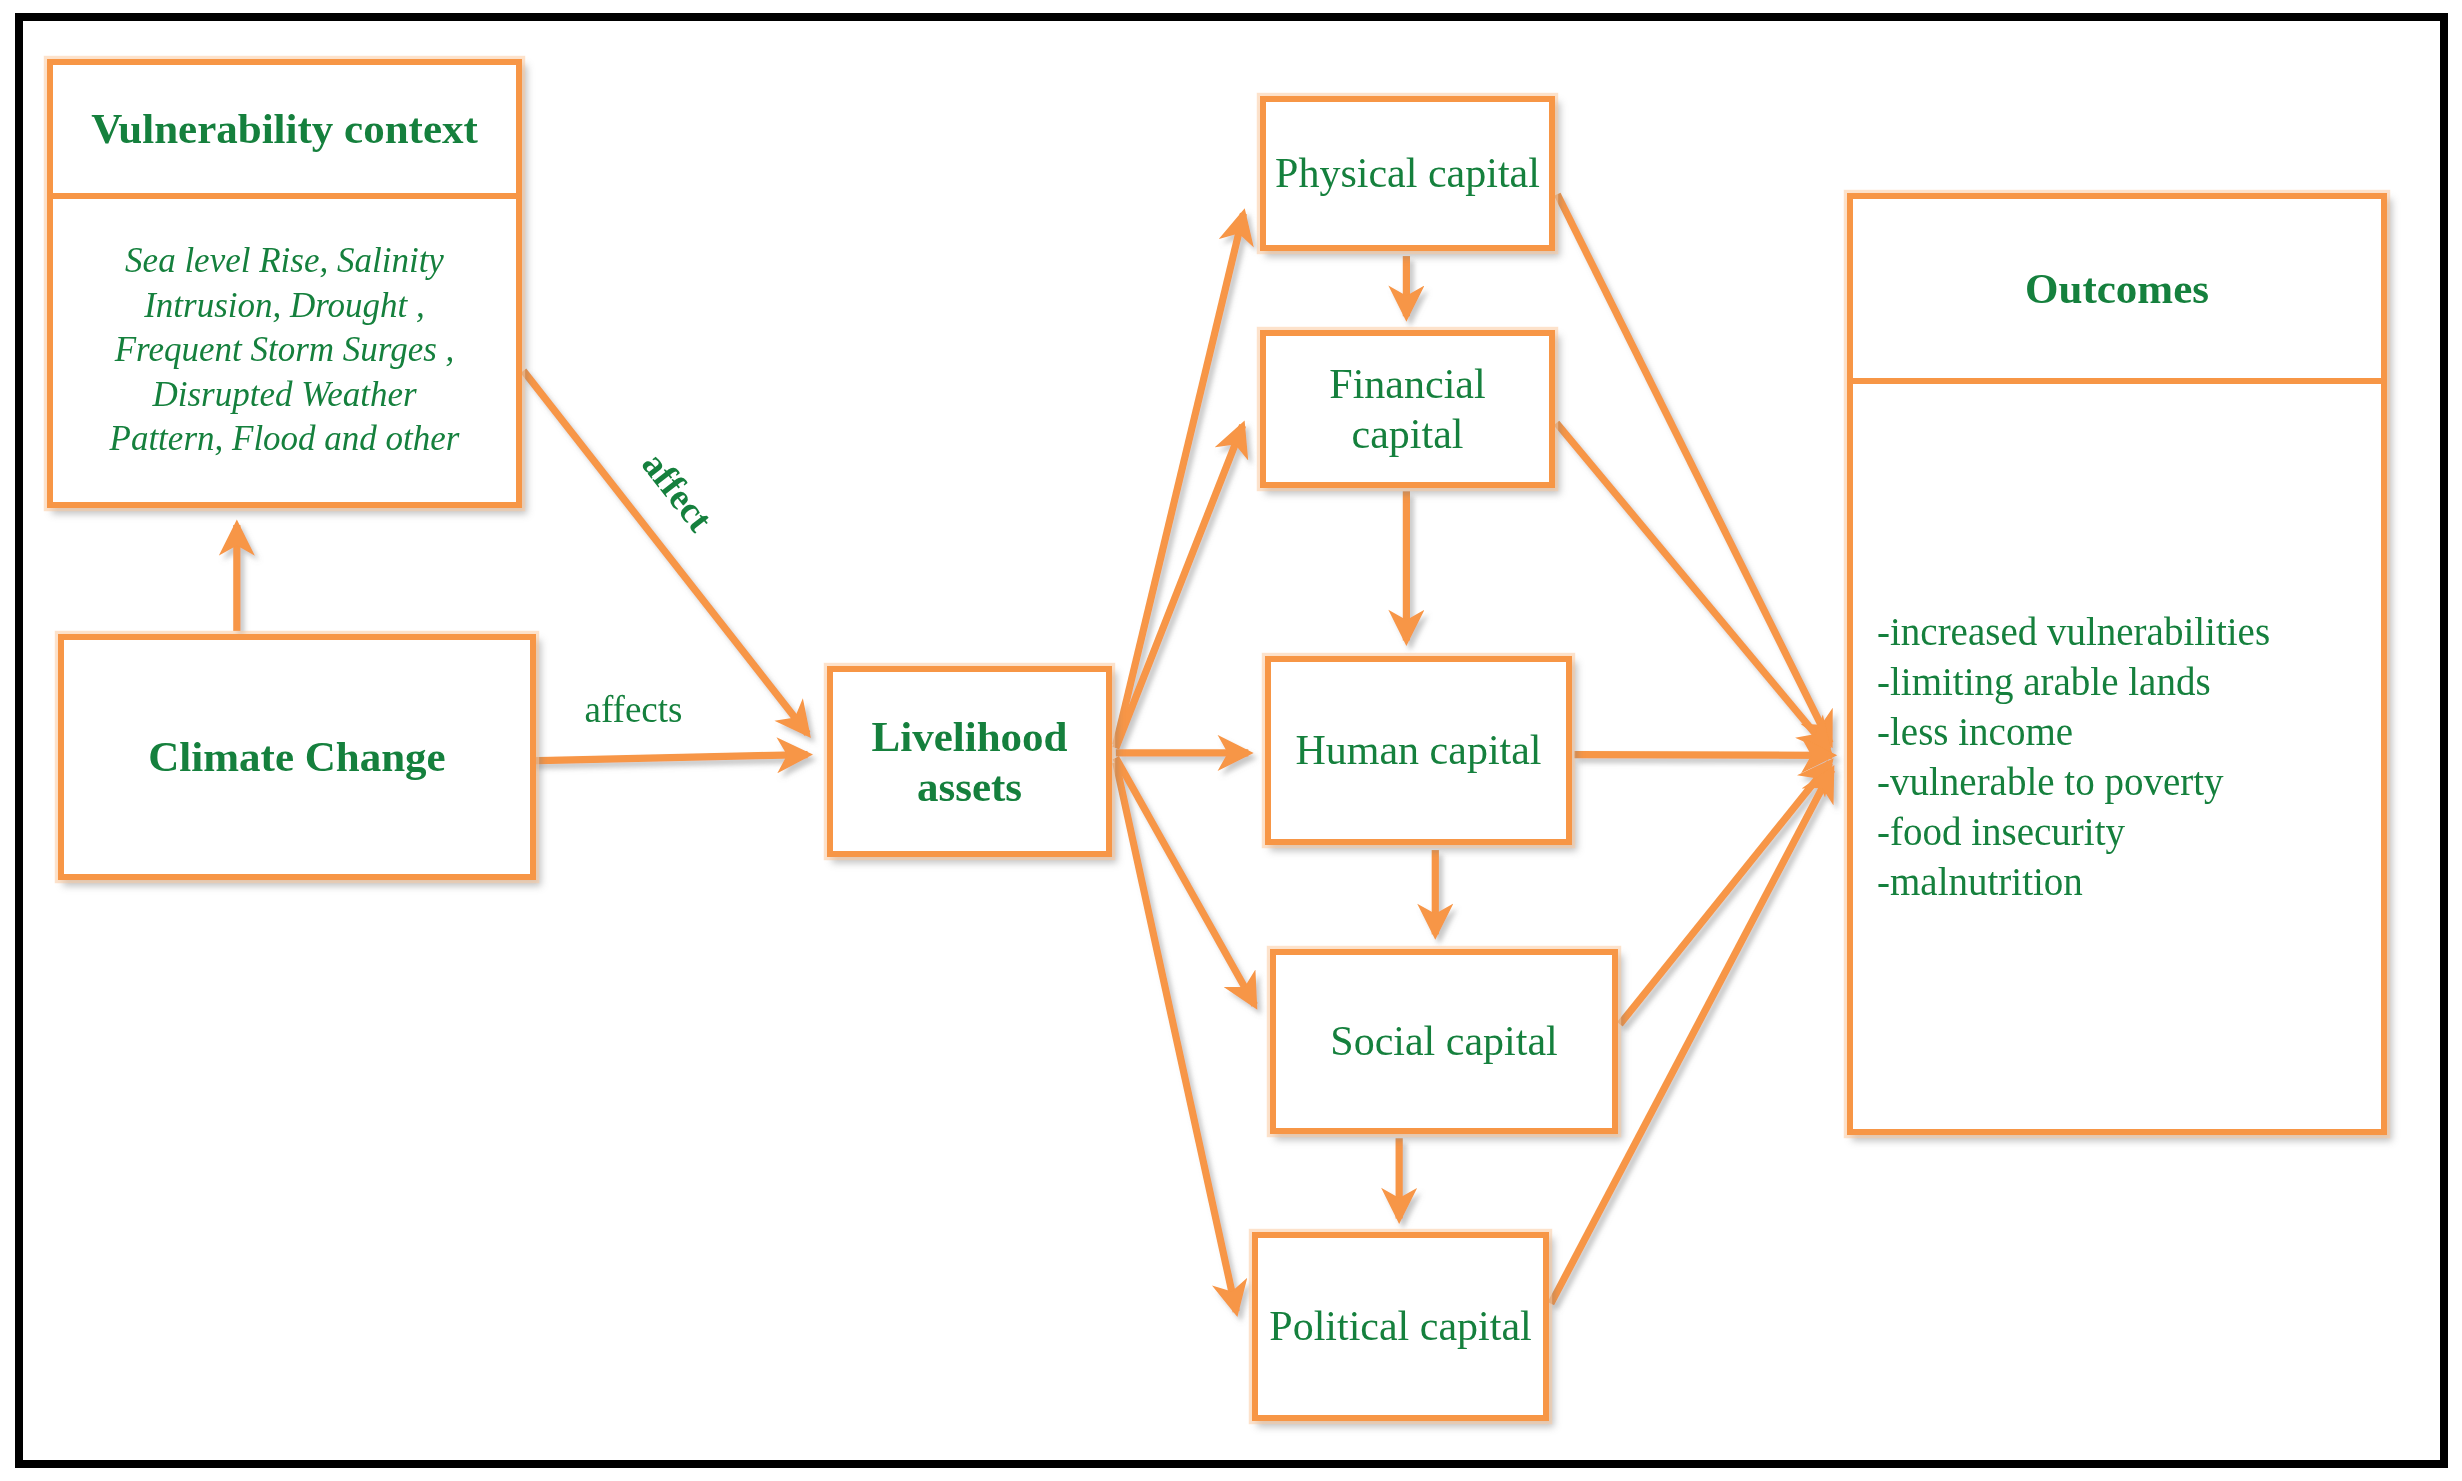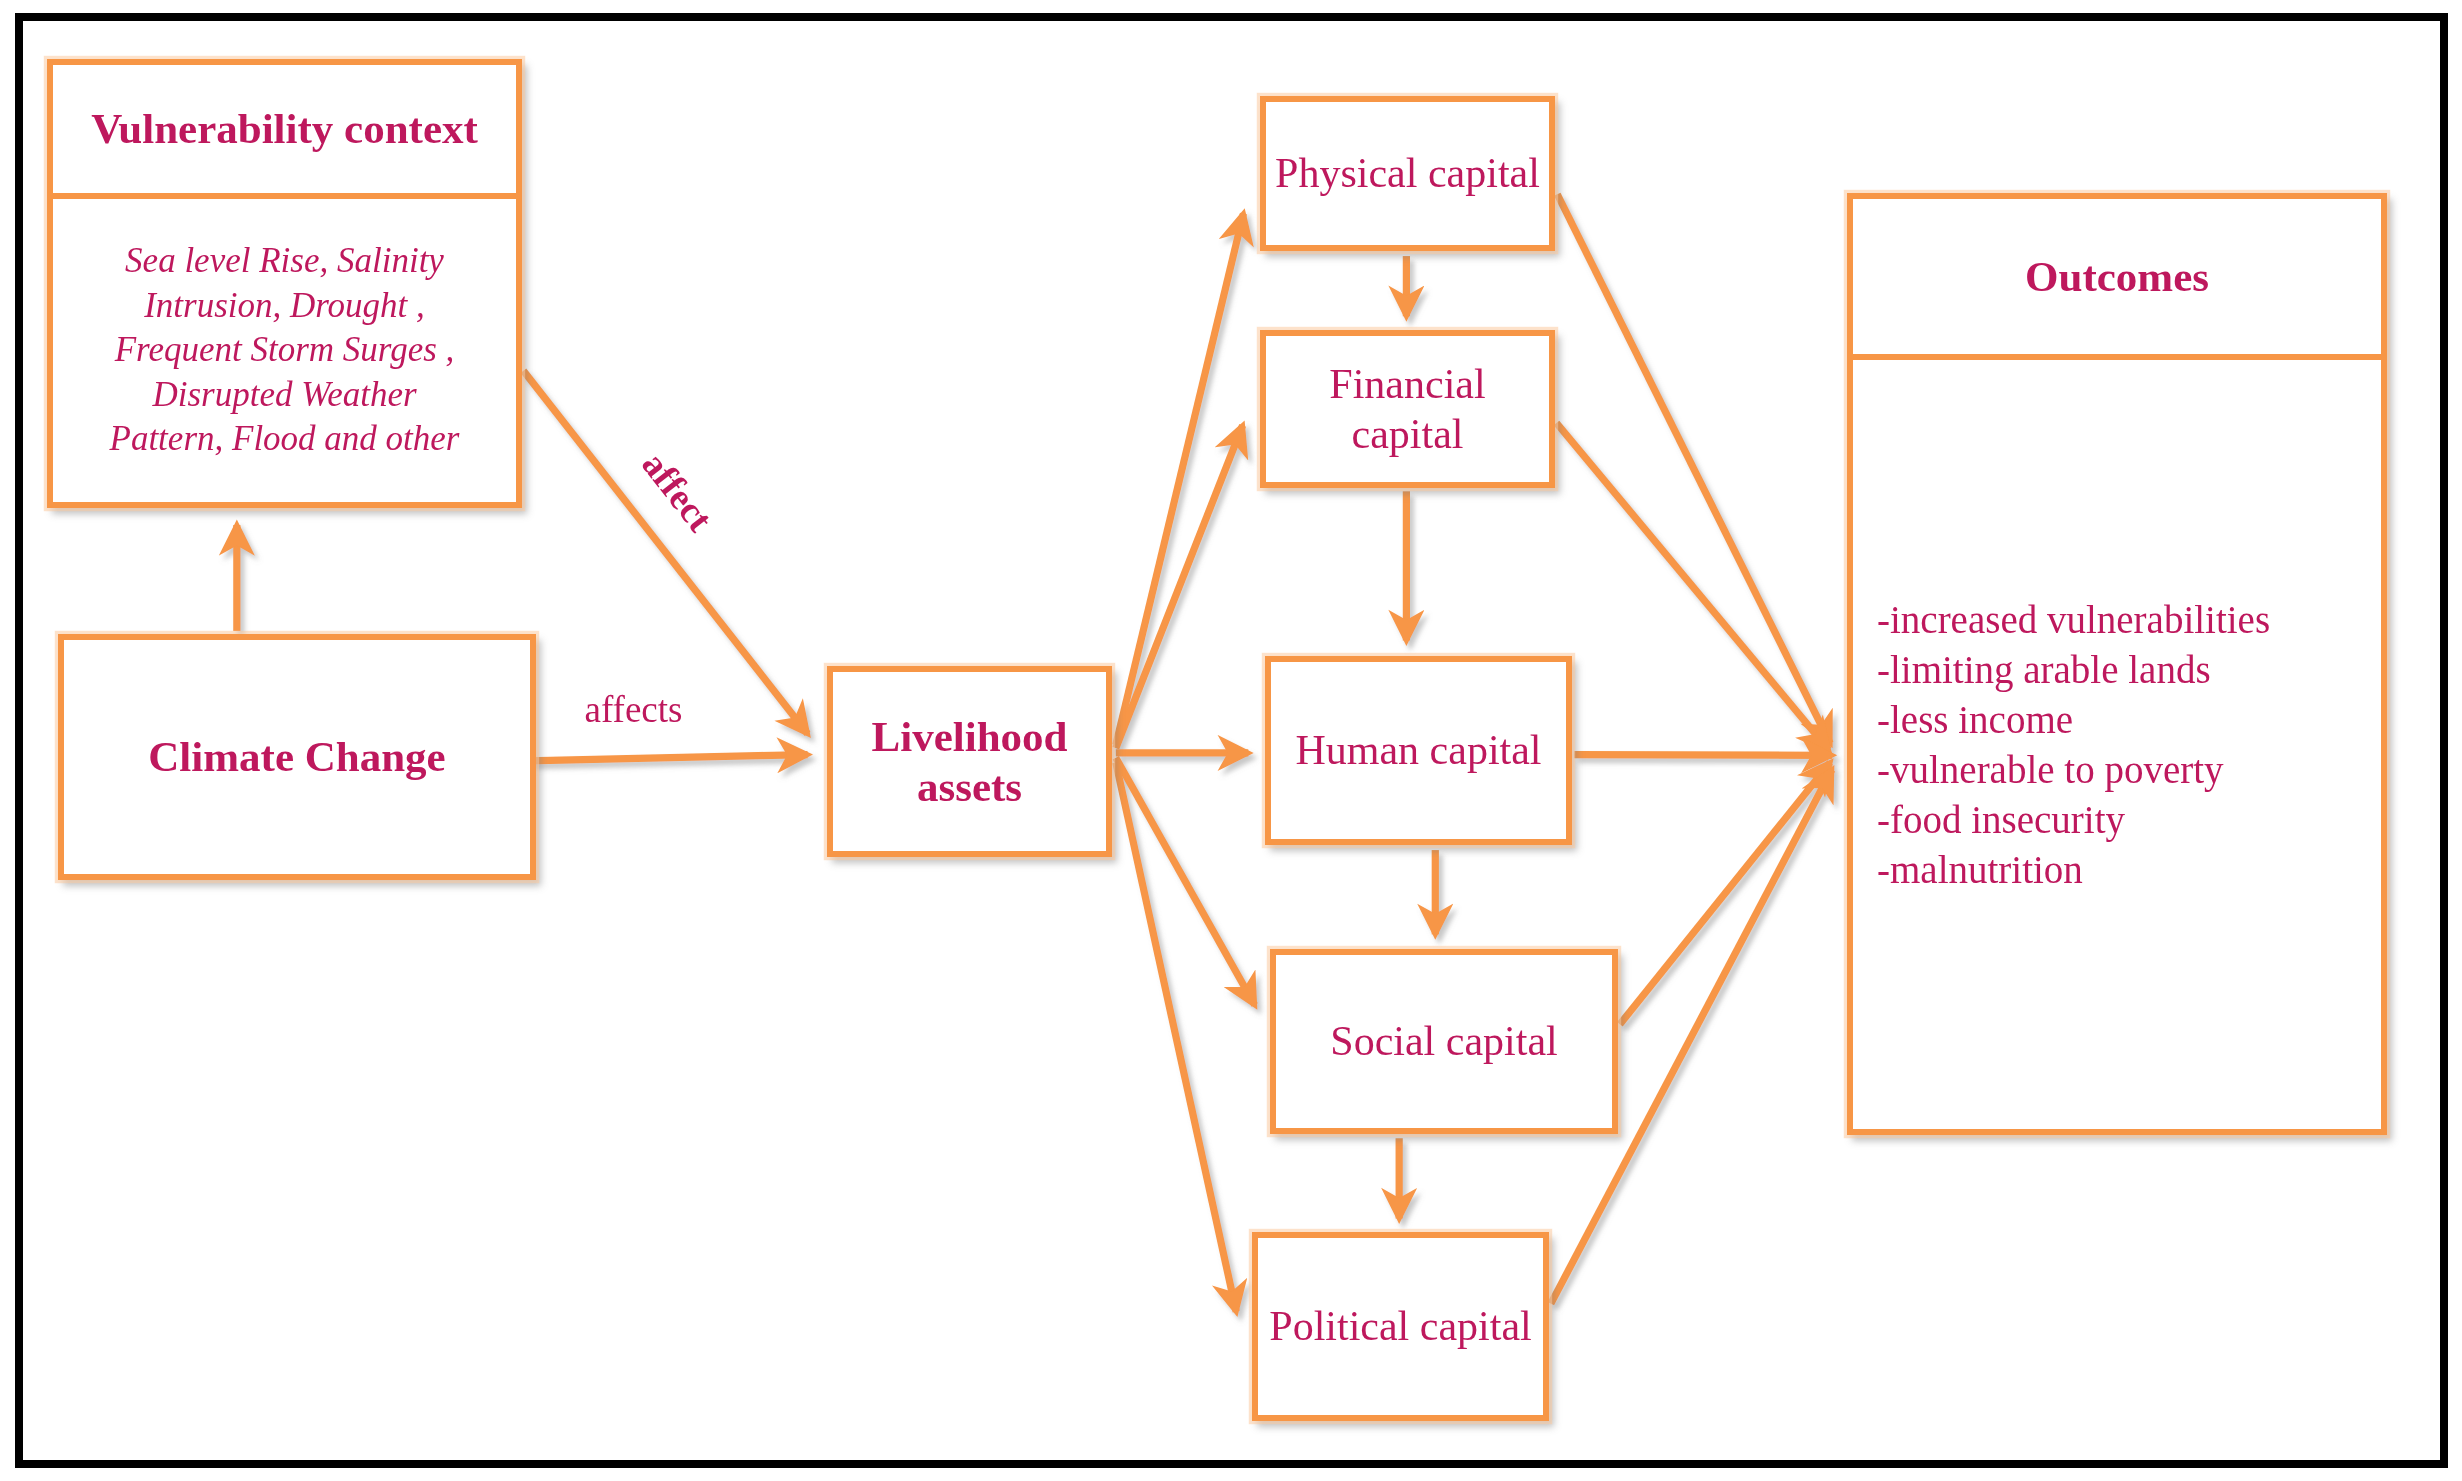--- a/index.html
+++ b/index.html
@@ -1,20 +1,20 @@
 <!DOCTYPE html>
 <html style="font-size:13px"><head>
 <meta charset="utf-8">
 <style>
   html,body{margin:0;padding:0;background:#fff;}
   .figure{
     position:relative; width:2462px; height:1481px;
     background:#fff; overflow:hidden;
     font-family:"Liberation Serif","DejaVu Serif",serif;
-    color:#be185d;
+    color:#15803d;
   }
   .frame{
     position:absolute; left:14.5px; top:13px; right:14.5px; bottom:13px;
     border:8.8px solid #000;
   }
   .arrows{ position:absolute; left:0; top:0; width:2462px; height:1481px; }
   .edge{ stroke:#F79646; stroke-width:9; fill:none; }
   .box{
     position:absolute; box-sizing:border-box;
     border:6.4px solid #F79646; background:#fff;
@@ -25,21 +25,21 @@
     flex:1; display:flex; align-items:center; justify-content:center;
     text-align:center;
   }
   .node-title{ font-weight:bold; font-size:43px; line-height:1.15; white-space:pre-line; }
   .capital-label{ font-size:42px; line-height:1.2; white-space:pre-line; }
   .section-header{
     box-sizing:border-box; border-bottom:6.4px solid #F79646;
     display:flex; align-items:center; justify-content:center; text-align:center;
   }
   #box-vulnerability .section-header{ height:134px; }
-  #box-outcomes .section-header{ height:161px; }
+  #box-outcomes .section-header{ height:185px; }
   .vc-body{
     flex:1; display:flex; flex-direction:column;
     align-items:center; justify-content:center;
     font-size:35px; line-height:1.27; text-align:center;font-style:italic;
   }
   .outcomes-body{
     flex:1; display:flex; flex-direction:column;
     align-items:flex-start; justify-content:center;
     padding-left:24px; font-size:39px; line-height:50px; text-align:left;
   }

